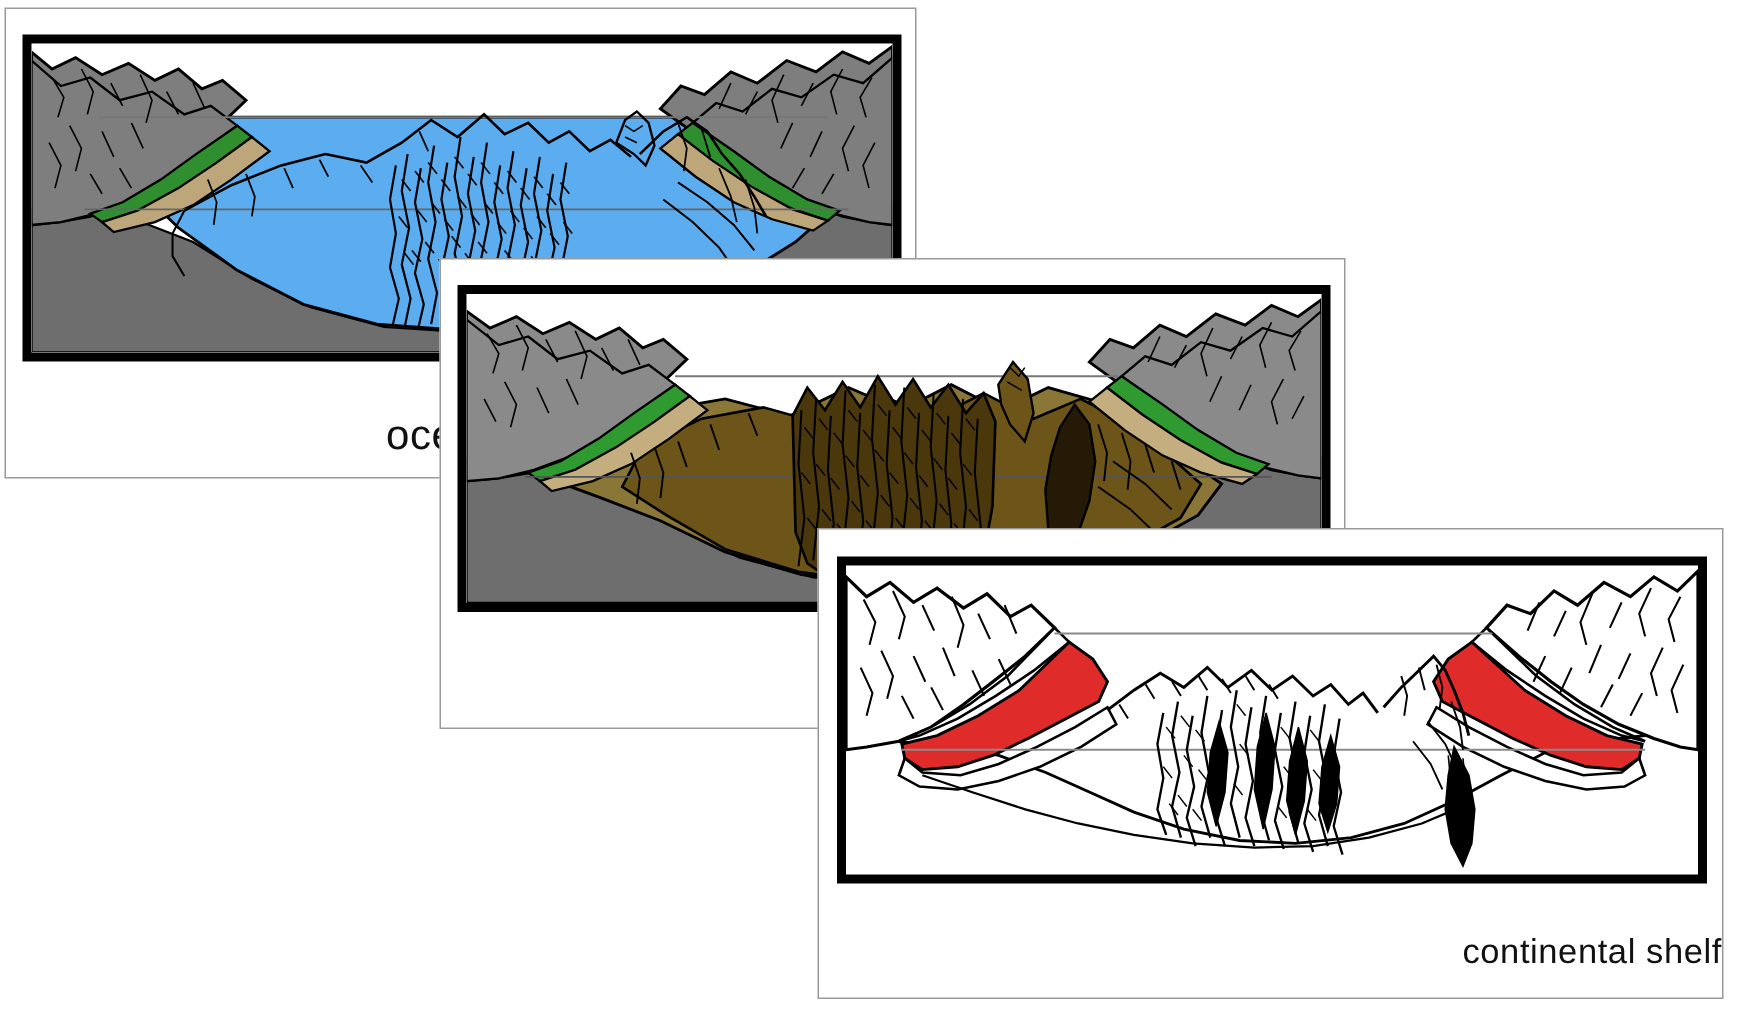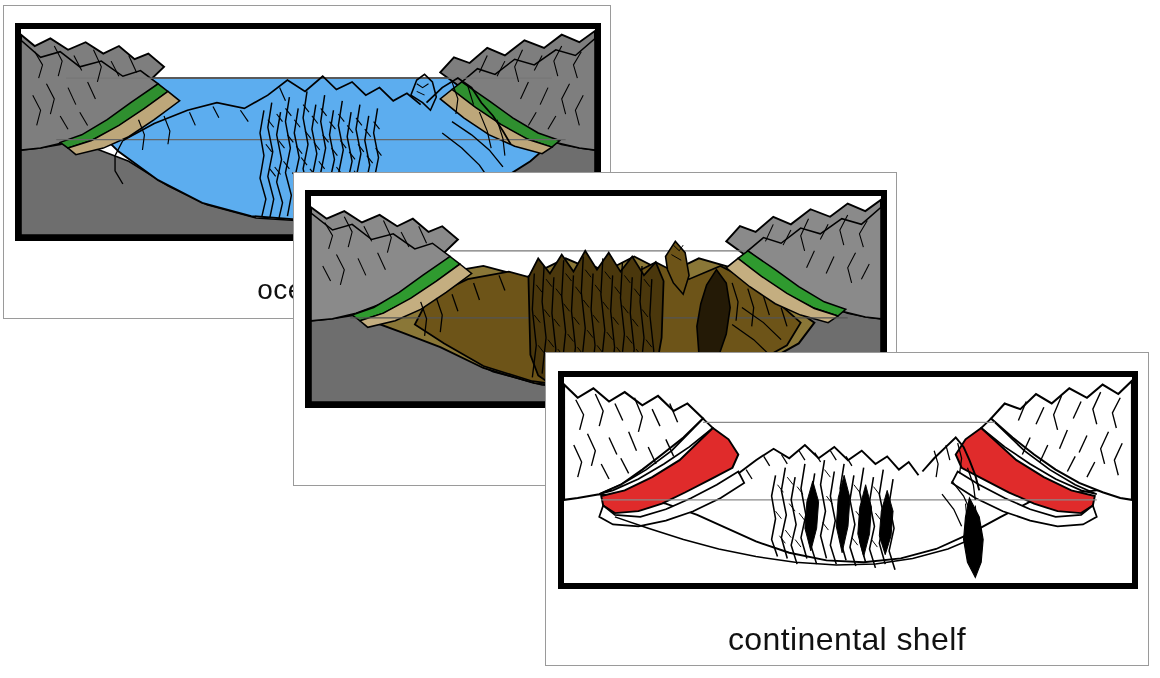--- a/index.html
+++ b/index.html
@@ -63,21 +63,21 @@
   #card-oceanic-crust .card-label { top: 268px; font-size: 28px; }
 
   
   #card-ocean-floor        { left: 293px; top: 172px; width: 604px; height: 314px; z-index: 2; }
   #card-ocean-floor .card-frame   { left: 11px; top: 17px; width: 582px; height: 218px; }
   #card-ocean-floor .card-label   { top: 268px; font-size: 28px; }
 
   
   #card-continental-shelf  { left: 545px; top: 352px; width: 604px; height: 314px; z-index: 3; }
   #card-continental-shelf .card-frame { left: 12px; top: 18px; width: 580px; height: 218px; }
-  #card-continental-shelf .card-label { top: 268px; font-size: 32px; }
+  #card-continental-shelf .card-label { top: 268px; font-size: 23px; text-align: right; }
 </style>
 </head>
 <body>
 
 <div class="stage">
 
   <div class="card" id="card-oceanic-crust">
     <div class="card-frame">
       <svg class="card-art" viewBox="0 0 586 218" preserveAspectRatio="none">
         <defs>

